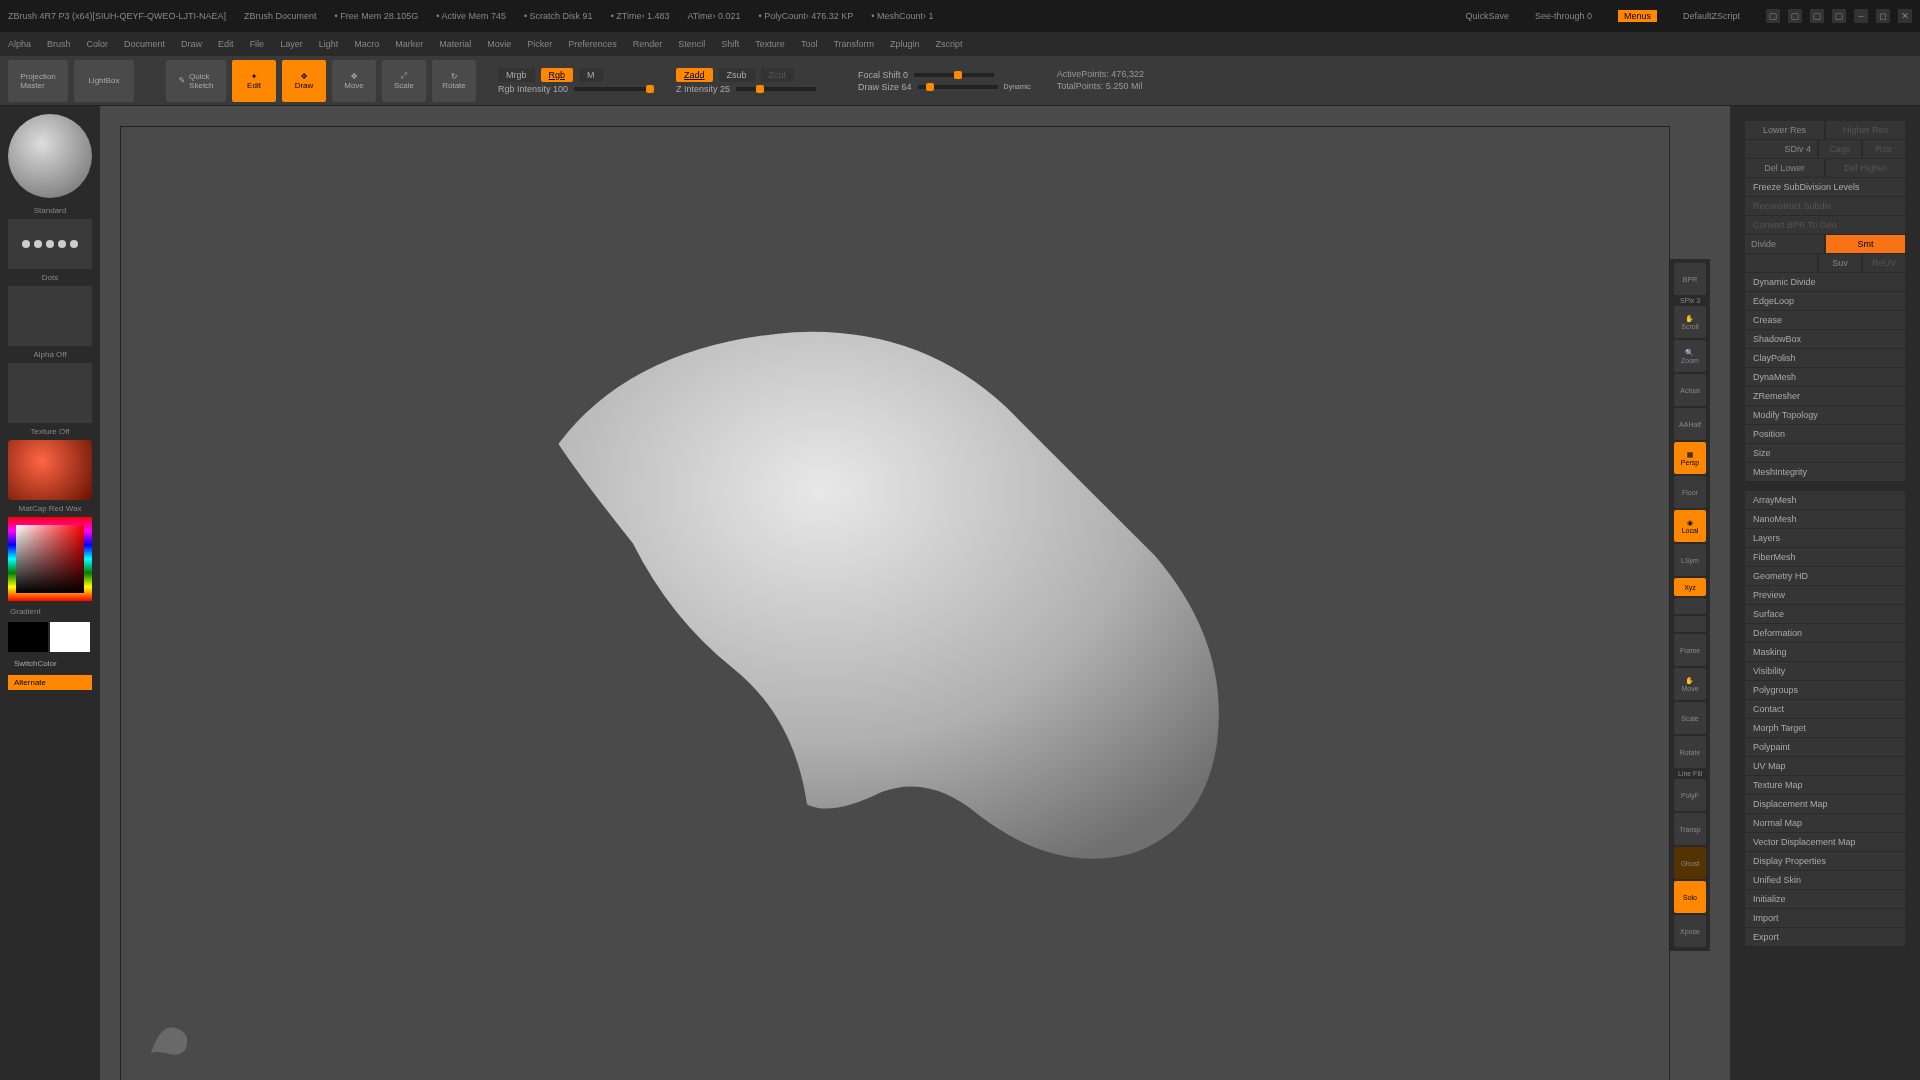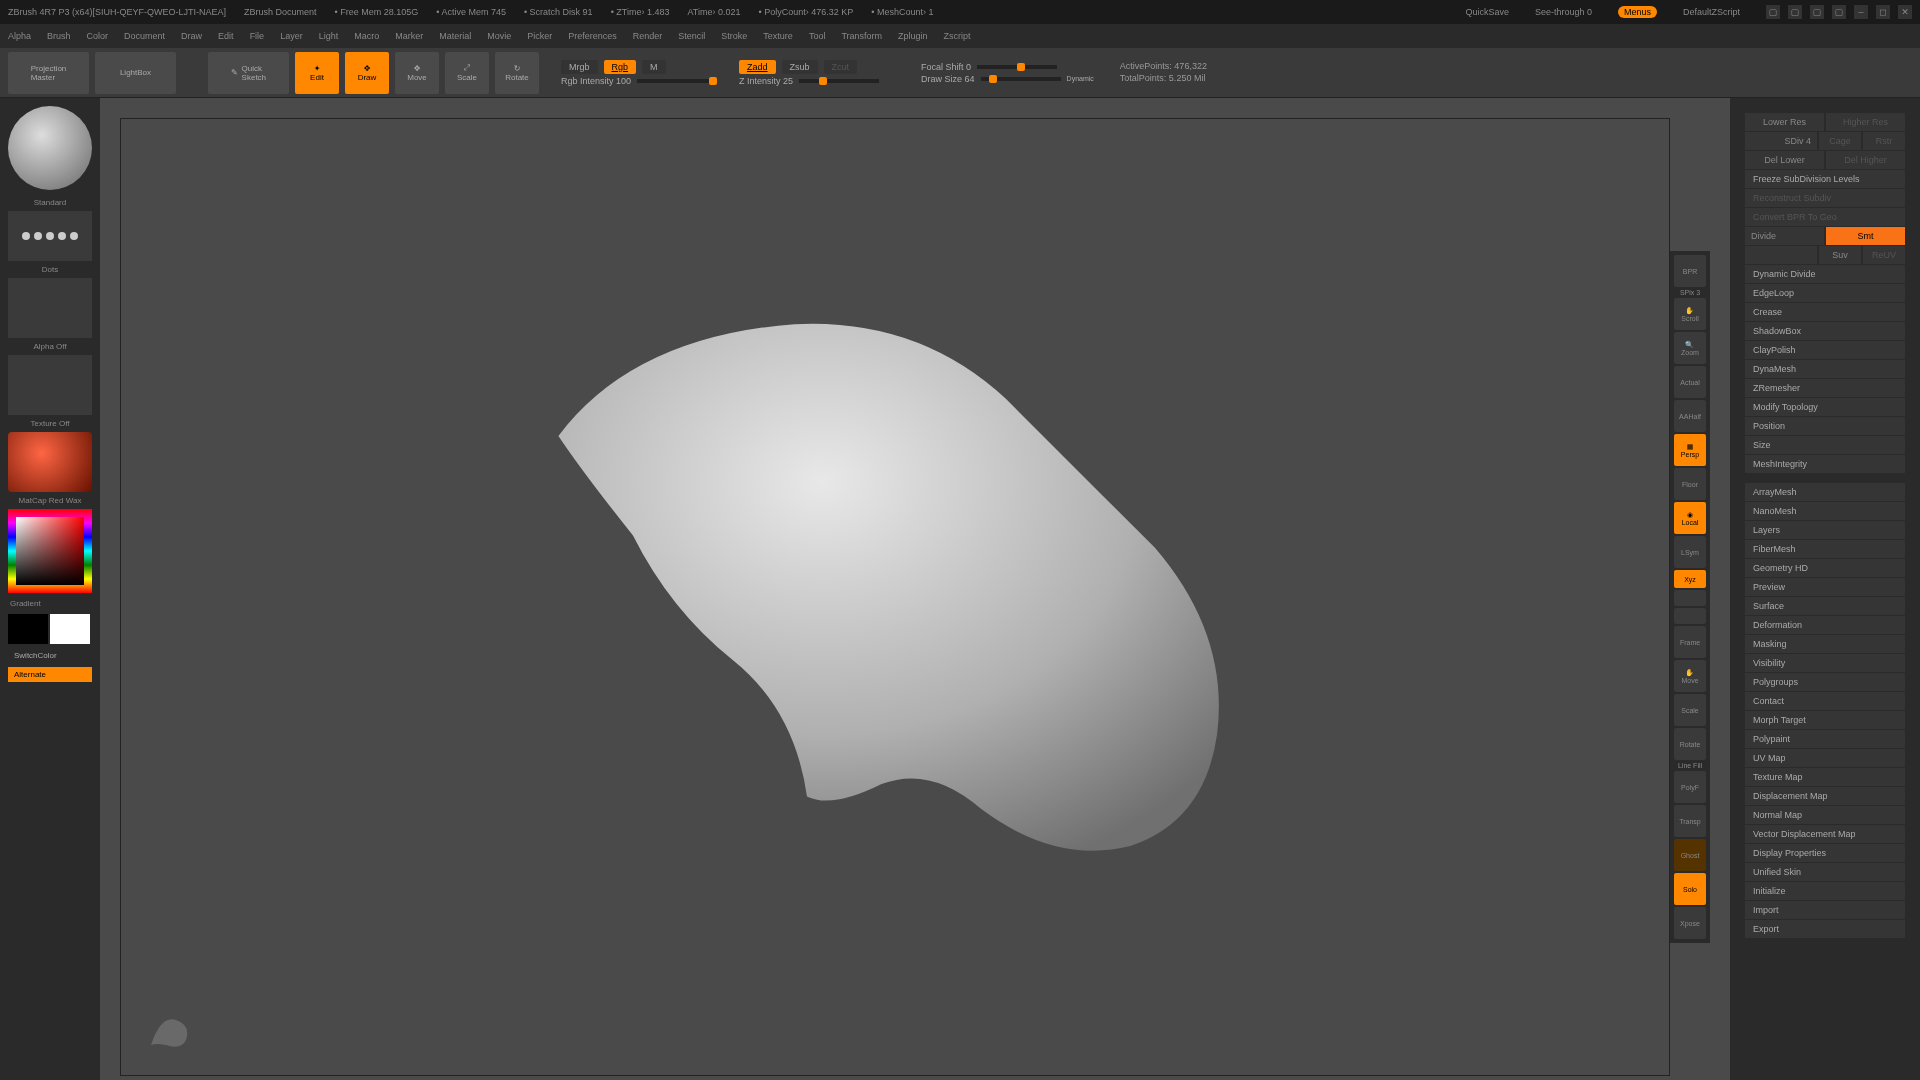--- a/index.html
+++ b/index.html
@@ -1,26 +1,26 @@
 <!DOCTYPE html>
 <html><head>
 <meta charset="utf-8">
 <style>
 * { margin: 0; padding: 0; box-sizing: border-box; font-family: Arial, sans-serif; user-select: none; }
 body { background: #2a2a2a; color: #999; font-size: 10px; overflow: hidden; width: 1920px; height: 1080px; }
-.title-bar { height: 24px; background: #1a1a1a; display: flex; align-items: center; padding: 0 8px; font-size: 9px; color: #888; }
+.title-bar { height: 32px; background: #1a1a1a; display: flex; align-items: center; padding: 0 8px; font-size: 9px; color: #888; }
 .title-bar span { margin-right: 18px; }
-.title-bar .orange { background: #ff8800; color: #000; padding: 1px 6px; border-radius: 6px; }
+.title-bar .orange { background: #ff8800; color: #000; padding: 1px 6px; }
 .title-bar .right { margin-left: auto; display: flex; gap: 8px; align-items: center; }
 .title-bar .icon-btn { width: 14px; height: 14px; background: #333; display: flex; align-items: center; justify-content: center; }
 .menu-bar { height: 24px; background: #2a2a2a; display: flex; align-items: center; padding: 0 8px; gap: 16px; font-size: 9px; color: #888; }
 .tool-row { height: 50px; background: #3a3a3a; display: flex; align-items: center; padding: 4px 8px; gap: 6px; border-bottom: 1px solid #222; }
 .tool-btn { width: 44px; height: 42px; background: #4a4a4a; display: flex; flex-direction: column; align-items: center; justify-content: center; font-size: 8px; color: #aaa; border-radius: 2px; }
 .tool-btn.active { background: #ff8800; color: #000; }
-.tool-btn.wide { width: 81px; }
+.tool-btn.wide { width: 60px; }
 .slider-group { display: flex; flex-direction: column; gap: 2px; font-size: 9px; }
 .slider-row { display: flex; align-items: center; gap: 6px; }
 .slider-label { color: #aaa; }
 .pill { padding: 2px 8px; background: #333; color: #aaa; border-radius: 2px; font-size: 9px; }
 .pill.active { background: #ff8800; color: #000; text-decoration: underline; }
 .slider-track { width: 80px; height: 4px; background: #222; position: relative; }
 .slider-thumb { position: absolute; width: 8px; height: 8px; background: #ff8800; top: -2px; border-radius: 2px; }
 .info-block { font-size: 9px; color: #999; margin-left: 20px; }
 .info-block div { margin-bottom: 2px; }
 .main-area { display: flex; height: calc(100% - 82px); }
@@ -92,21 +92,21 @@
   <span>Layer</span>
   <span>Light</span>
   <span>Macro</span>
   <span>Marker</span>
   <span>Material</span>
   <span>Movie</span>
   <span>Picker</span>
   <span>Preferences</span>
   <span>Render</span>
   <span>Stencil</span>
-  <span>Stroke</span>
+  <span>Shift</span>
   <span>Texture</span>
   <span>Tool</span>
   <span>Transform</span>
   <span>Zplugin</span>
   <span>Zscript</span>
 </div>
 
 <div class="tool-row">
   <div class="tool-btn wide" style="white-space:pre-line">Projection
 Master</div>

